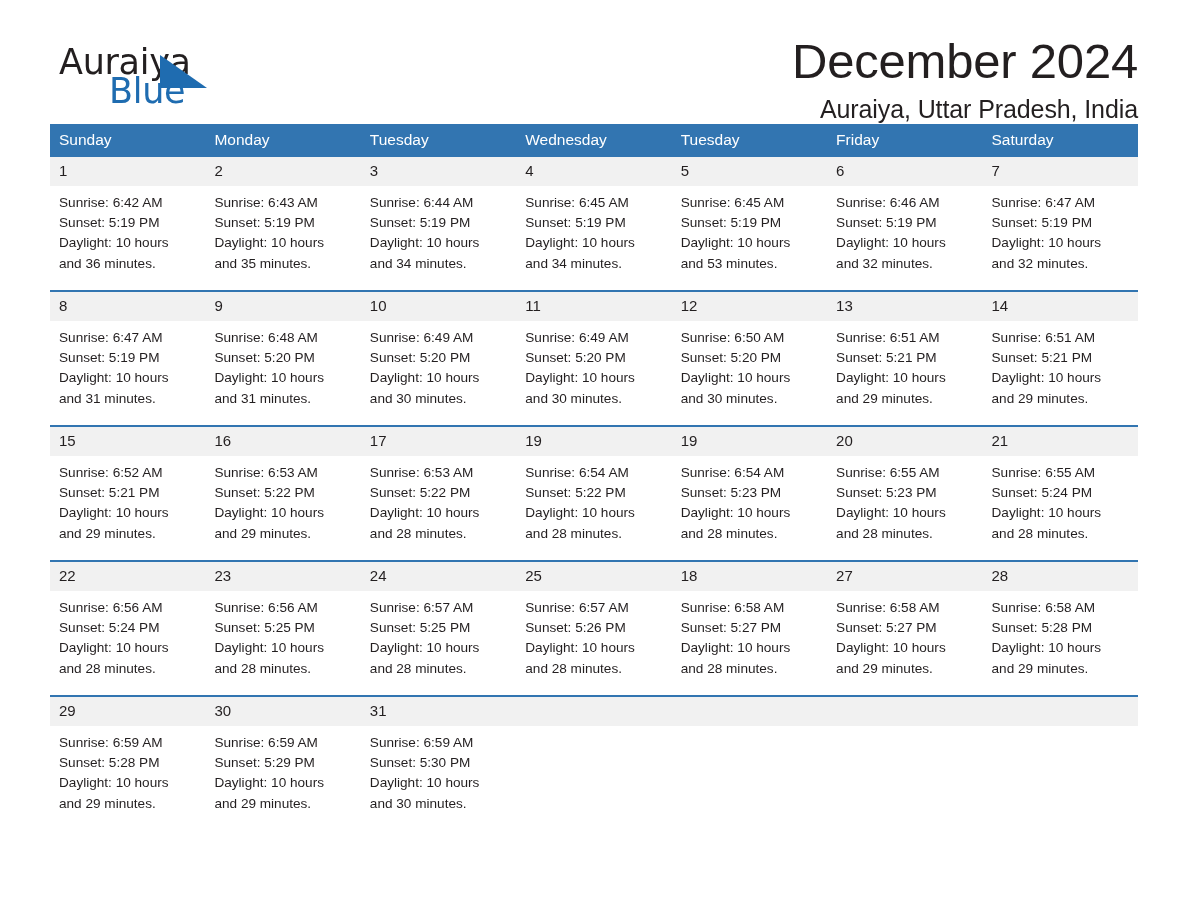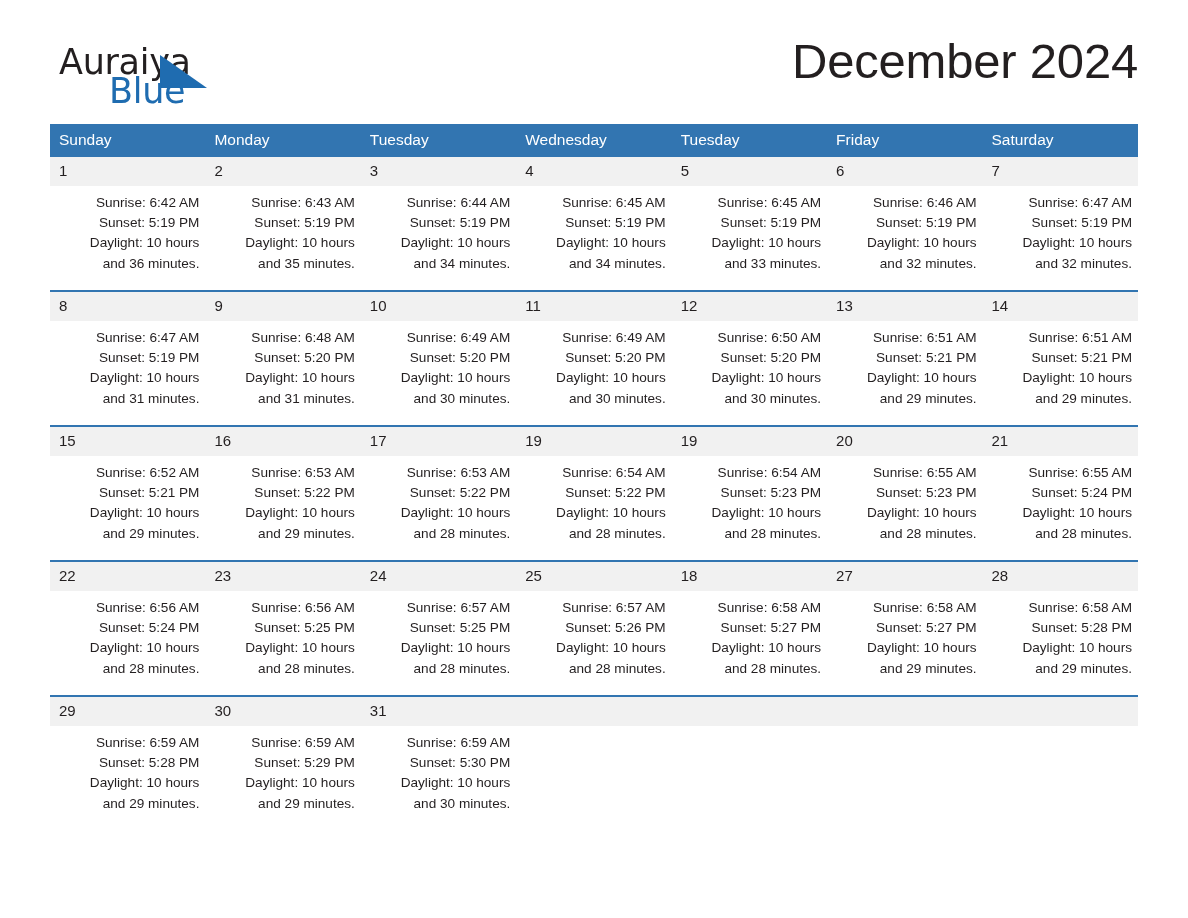--- a/index.html
+++ b/index.html
@@ -124,21 +124,20 @@
     box-sizing: border-box;
   }
   .cell.empty .daynum {
     color: transparent;
   }
   .details {
     padding: 7px 6px 0 9px;
     font-size: 13.6px;
     line-height: 20.2px;
     color: #231f20;
-    text-align: right;
   }
   .details div {
     white-space: nowrap;
   }
 </style>
 </head>
 <body>
 
 <div class="page">
 
@@ -147,20 +146,21 @@
     <div class="logo">
       <span class="logo-general">Auraiya</span>
       <svg class="logo-tri" viewBox="0 0 47 33">
         <polygon points="0,0 47,33 0,33" fill="#1f6cb0"></polygon>
       </svg>
       <span class="logo-blue">Blue</span>
     </div>
 
     <div class="title-block">
       <div class="cal-title">December 2024</div>
+      <div class="cal-subtitle">Auraiya, Uttar Pradesh, India</div>
     </div>
 
   </div>
 
   <table class="calendar">
     <thead>
       <tr>
         <th>Sunday</th>
         <th>Monday</th>
         <th>Tuesday</th>
@@ -216,21 +216,21 @@
               </div>
             </div>
           </td>
           <td>
             <div class="cell">
               <div class="daynum">5</div>
               <div class="details">
                 <div>Sunrise: 6:45 AM</div>
                 <div>Sunset: 5:19 PM</div>
                 <div>Daylight: 10 hours</div>
-                <div>and 33 minutes.</div>
+                <div>and 53 minutes.</div>
               </div>
             </div>
           </td>
           <td>
             <div class="cell">
               <div class="daynum">6</div>
               <div class="details">
                 <div>Sunrise: 6:46 AM</div>
                 <div>Sunset: 5:19 PM</div>
                 <div>Daylight: 10 hours</div>

